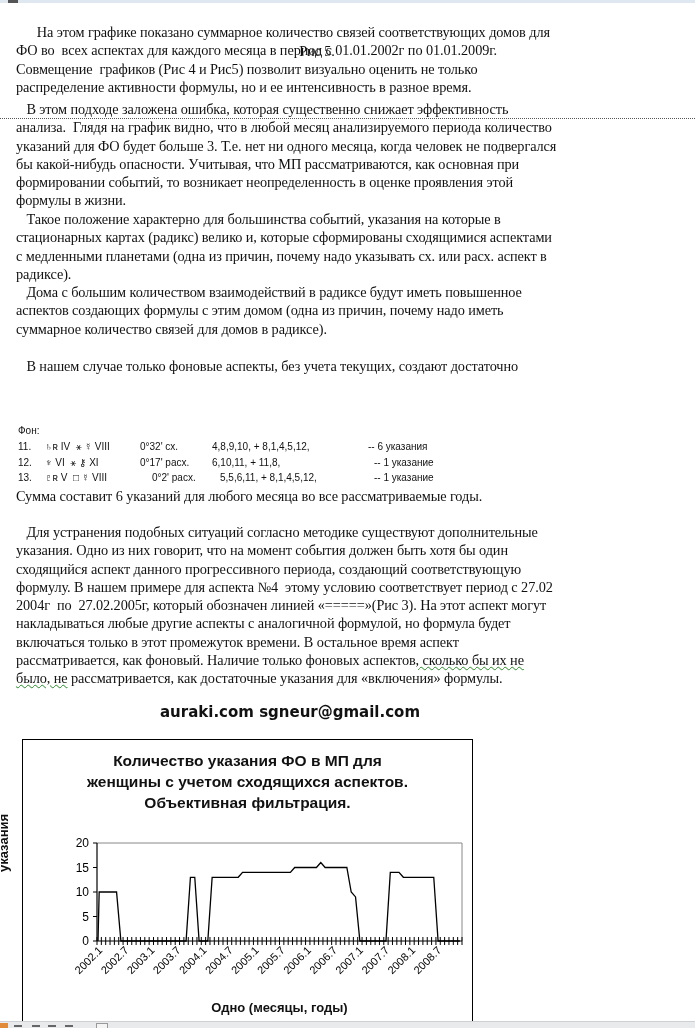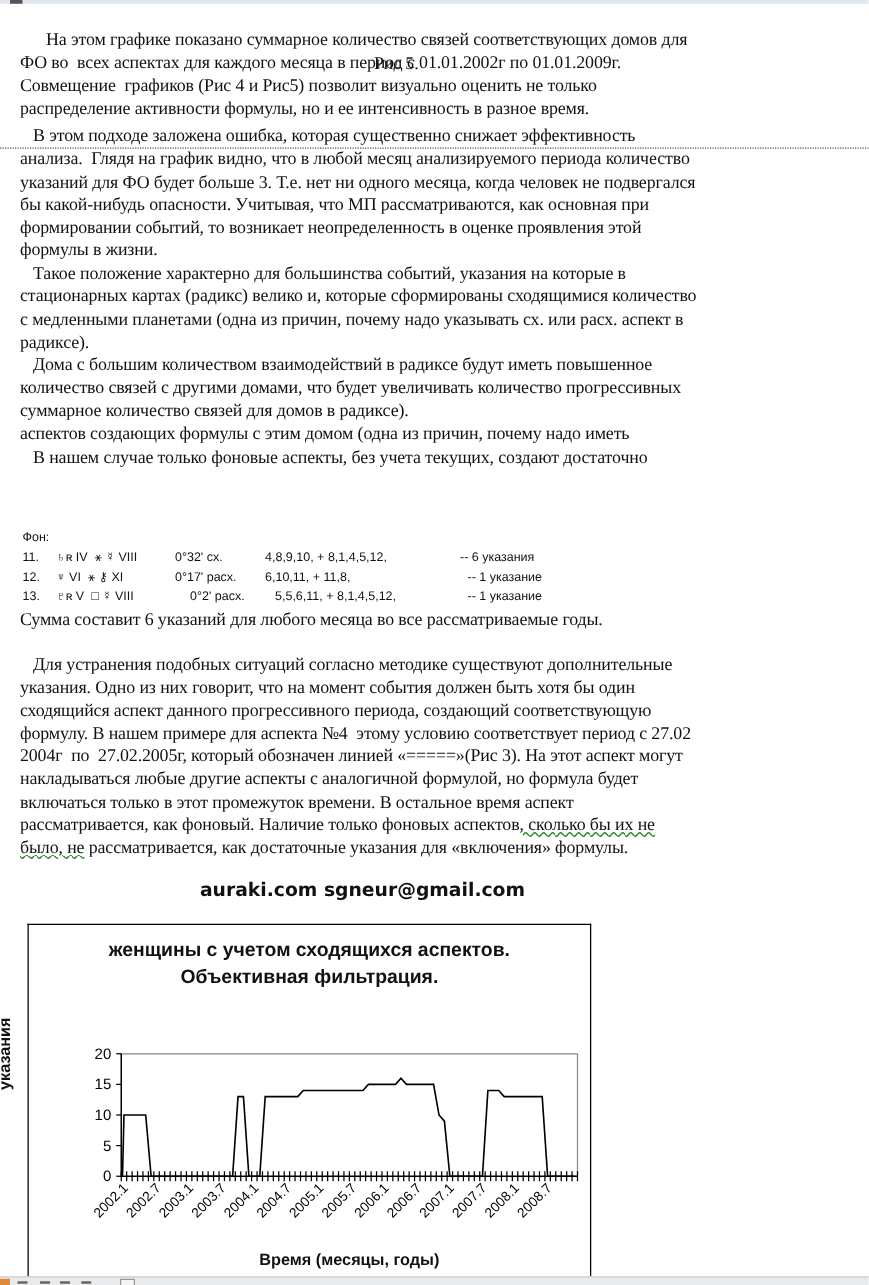--- a/index.html
+++ b/index.html
@@ -31,22 +31,22 @@
   </div>
 
 <div class="page">
   <div class="txt" style="top:2px; left:0; width:540px;padding-left:47px;">
     <div class="center">Рис 5.</div>
   </div>
 
   <div id="p1" class="txt" style="top:20px;"><div>      На этом графике показано суммарное количество связей соответствующих домов для</div><div>ФО во  всех аспектах для каждого месяца в период с 01.01.2002г по 01.01.2009г.</div><div>Совмещение  графиков (Рис 4 и Рис5) позволит визуально оценить не только</div><div>распределение активности формулы, но и ее интенсивность в разное время.</div></div>
   <div class="dotted"></div>
   <div id="p2" class="txt" style="top:97px;"><div>   В этом подходе заложена ошибка, которая существенно снижает эффективность</div><div>анализа.  Глядя на график видно, что в любой месяц анализируемого периода количество</div><div>указаний для ФО будет больше 3. Т.е. нет ни одного месяца, когда человек не подвергался</div><div>бы какой-нибудь опасности. Учитывая, что МП рассматриваются, как основная при</div><div>формировании событий, то возникает неопределенность в оценке проявления этой</div><div>формулы в жизни.</div></div>
-  <div id="p3" class="txt" style="top:207px;"><div>   Такое положение характерно для большинства событий, указания на которые в</div><div>стационарных картах (радикс) велико и, которые сформированы сходящимися количество</div><div>с медленными планетами (одна из причин, почему надо указывать сх. или расх. аспект в</div><div>радиксе).</div></div>
-  <div id="p4" class="txt" style="top:280px;"><div>   Дома с большим количеством взаимодействий в радиксе будут иметь повышенное</div><div>количество связей с другими домами, что будет увеличивать количество прогрессивных</div><div>суммарное количество связей для домов в радиксе).</div><div>аспектов создающих формулы с этим домом (одна из причин, почему надо иметь</div></div>
+  <div id="p3" class="txt" style="top:207px;"><div>   Такое положение характерно для большинства событий, указания на которые в</div><div>стационарных картах (радикс) велико и, которые сформированы сходящимися аспектами</div><div>с медленными планетами (одна из причин, почему надо указывать сх. или расх. аспект в</div><div>радиксе).</div></div>
+  <div id="p4" class="txt" style="top:280px;"><div>   Дома с большим количеством взаимодействий в радиксе будут иметь повышенное</div><div>аспектов создающих формулы с этим домом (одна из причин, почему надо иметь</div><div>суммарное количество связей для домов в радиксе).</div></div>
   <div id="p5" class="txt" style="top:354px;"><div>   В нашем случае только фоновые аспекты, без учета текущих, создают достаточно</div></div>
 
   <div class="fon" style="top:386px;">Фон:</div>
   <div id="fonrows">
       <div class="fon serif" style="top: 402px; left: 18px;">11.</div>
       <div class="fon " style="top: 402px; left: 45px;">♄ʀ IV  ⚹ ☿ VIII</div>
       <div class="fon " style="top: 402px; left: 140px; text-align: center;">0°32' сх.</div>
       <div class="fon " style="top: 402px; left: 212px;">4,8,9,10, + 8,1,4,5,12,</div>
       <div class="fon serif" style="top: 402px; left: 368px;">-- 6 указания</div>
       <div class="fon serif" style="top: 417.5px; left: 18px;">12.</div>
@@ -65,20 +65,21 @@
 
   <div id="p6" class="txt" style="top:520px;"><div>   Для устранения подобных ситуаций согласно методике существуют дополнительные</div><div>указания. Одно из них говорит, что на момент события должен быть хотя бы один</div><div>сходящийся аспект данного прогрессивного периода, создающий соответствующую</div><div>формулу. В нашем примере для аспекта №4  этому условию соответствует период с 27.02</div><div>2004г  по  27.02.2005г, который обозначен линией «=====»(Рис 3). На этот аспект могут</div><div>накладываться любые другие аспекты с аналогичной формулой, но формула будет</div><div>включаться только в этот промежуток времени. В остальное время аспект</div></div>
   <div class="txt" style="top:648px;"><span>рассматривается, как фоновый. Наличие только фоновых аспектов</span><span class="squig">, сколько бы их не</span></div>
   <div class="txt" style="top:666px;"><span class="squig">было, не</span><span> рассматривается, как достаточные указания для «включения» формулы.</span></div>
 </div>
 
 <div class="contact">auraki.com sgneur@gmail.com</div>
 
 <div class="chartbox">
   <div class="ctitle">
+    <div>Количество указания ФО в МП для</div>
     <div>женщины с учетом сходящихся аспектов.</div>
     <div>Объективная фильтрация.</div>
   </div>
 </div>
 
 <svg id="chart" width="695" height="1028" style="position:absolute;left:0;top:0;pointer-events:none">
     <line x1="97" y1="843" x2="462" y2="843" stroke="#888" stroke-width="1"></line>
     <line x1="462" y1="843" x2="462" y2="941" stroke="#888" stroke-width="1"></line>
     <line x1="97" y1="843" x2="97" y2="941" stroke="#000" stroke-width="1.2"></line>
     <line x1="97" y1="941" x2="462" y2="941" stroke="#000" stroke-width="1.2"></line>
@@ -188,21 +189,21 @@
     <text x="311.7440476190476" y="951" text-anchor="end" font-size="11" transform="rotate(-45 311.7440476190476 951)">2006.1</text>
     <text x="337.8154761904762" y="951" text-anchor="end" font-size="11" transform="rotate(-45 337.8154761904762 951)">2006.7</text>
     <text x="363.88690476190476" y="951" text-anchor="end" font-size="11" transform="rotate(-45 363.88690476190476 951)">2007.1</text>
     <text x="389.9583333333333" y="951" text-anchor="end" font-size="11" transform="rotate(-45 389.9583333333333 951)">2007.7</text>
     <text x="416.0297619047619" y="951" text-anchor="end" font-size="11" transform="rotate(-45 416.0297619047619 951)">2008.1</text>
     <text x="442.1011904761905" y="951" text-anchor="end" font-size="11" transform="rotate(-45 442.1011904761905 951)">2008.7</text>
     <polyline points="98,941 99.17261904761905,892 103.51785714285714,892 107.86309523809524,892 112.20833333333333,892 116.55357142857143,892 120.89880952380952,941 125.24404761904762,941 129.58928571428572,941 133.9345238095238,941 138.2797619047619,941 142.625,941 146.9702380952381,941 151.3154761904762,941 155.66071428571428,941 160.00595238095238,941 164.35119047619048,941 168.69642857142856,941 173.04166666666669,941 177.38690476190476,941 181.73214285714286,941 186.07738095238096,941 190.42261904761904,877.3 194.76785714285714,877.3 199.11309523809524,941 203.45833333333331,941 207.80357142857144,941 212.14880952380952,877.3 216.49404761904762,877.3 220.83928571428572,877.3 225.1845238095238,877.3 229.5297619047619,877.3 233.875,877.3 238.2202380952381,877.3 242.5654761904762,872.4 246.91071428571428,872.4 251.25595238095238,872.4 255.60119047619048,872.4 259.94642857142856,872.4 264.29166666666663,872.4 268.63690476190476,872.4 272.9821428571429,872.4 277.32738095238096,872.4 281.67261904761904,872.4 286.0178571428571,872.4 290.36309523809524,872.4 294.70833333333337,867.5 299.05357142857144,867.5 303.3988095238095,867.5 307.7440476190476,867.5 312.0892857142857,867.5 316.4345238095238,867.5 320.7797619047619,862.6 325.125,867.5 329.4702380952381,867.5 333.8154761904762,867.5 338.1607142857143,867.5 342.5059523809524,867.5 346.8511904761905,867.5 351.19642857142856,892 355.5416666666667,896.9 359.88690476190476,941 364.23214285714283,941 368.57738095238096,941 372.92261904761904,941 377.26785714285717,941 381.61309523809524,941 385.9583333333333,941 390.30357142857144,872.4 394.6488095238095,872.4 398.9940476190476,872.4 403.3392857142857,877.3 407.6845238095238,877.3 412.0297619047619,877.3 416.375,877.3 420.7202380952381,877.3 425.0654761904762,877.3 429.4107142857143,877.3 433.7559523809524,877.3 438.1011904761905,941 442.44642857142856,941 446.7916666666667,941 451.13690476190476,941 455.48214285714283,941 459.82738095238096,941" fill="none" stroke="#000" stroke-width="1.3"></polyline>
   </svg>
 
 <div class="ylabel">указания</div>
-<div class="xlabel">Время (месяцы, годы)</div>
+<div class="xlabel">Одно (месяцы, годы)</div>
 
 <div class="bottombar">
   <div class="ic" style="left:0;background:#e08a3a;"></div>
   <div class="ic" style="left:14px;background:#666;height:2px;top:3px;"></div>
   <div class="ic" style="left:32px;background:#666;height:2px;top:3px;"></div>
   <div class="ic" style="left:48px;background:#666;height:2px;top:3px;"></div>
   <div class="ic" style="left:65px;background:#666;height:2px;top:3px;"></div>
   <div class="ic" style="left:96px;width:10px;border:1px solid #999;background:#f4f4f4;"></div>
 </div>
 

